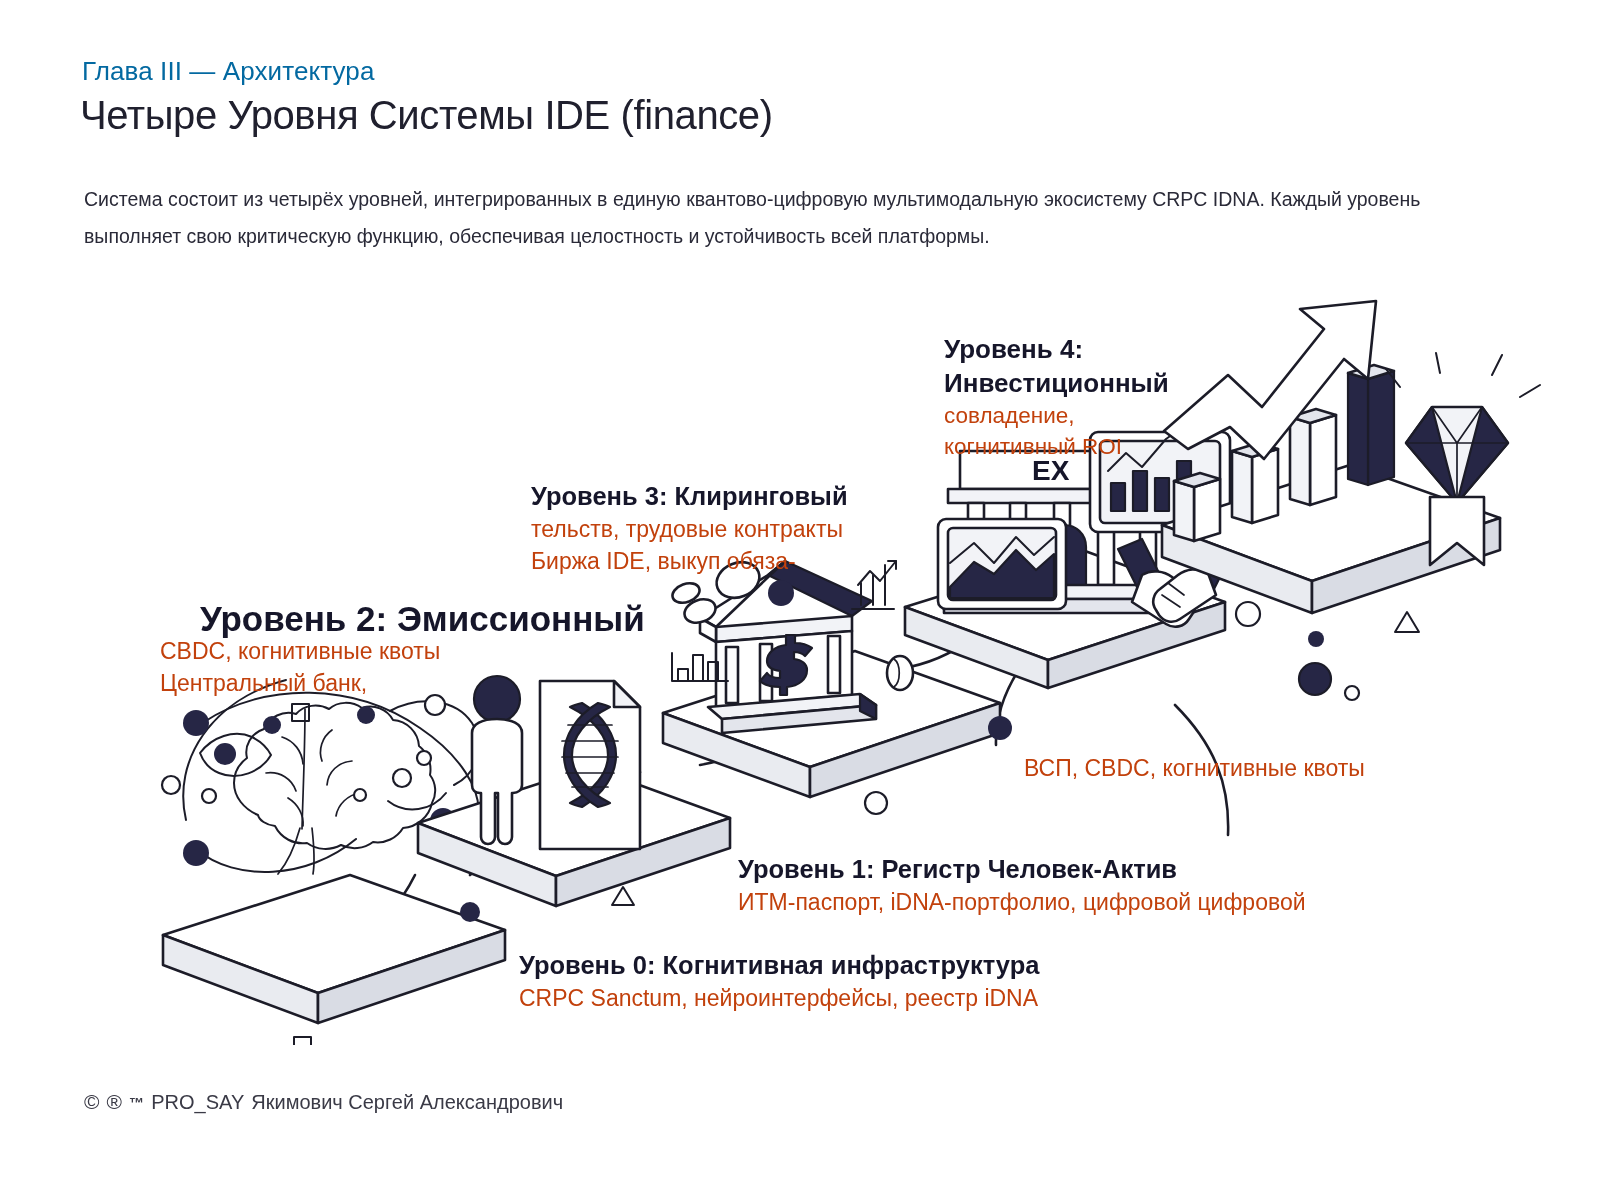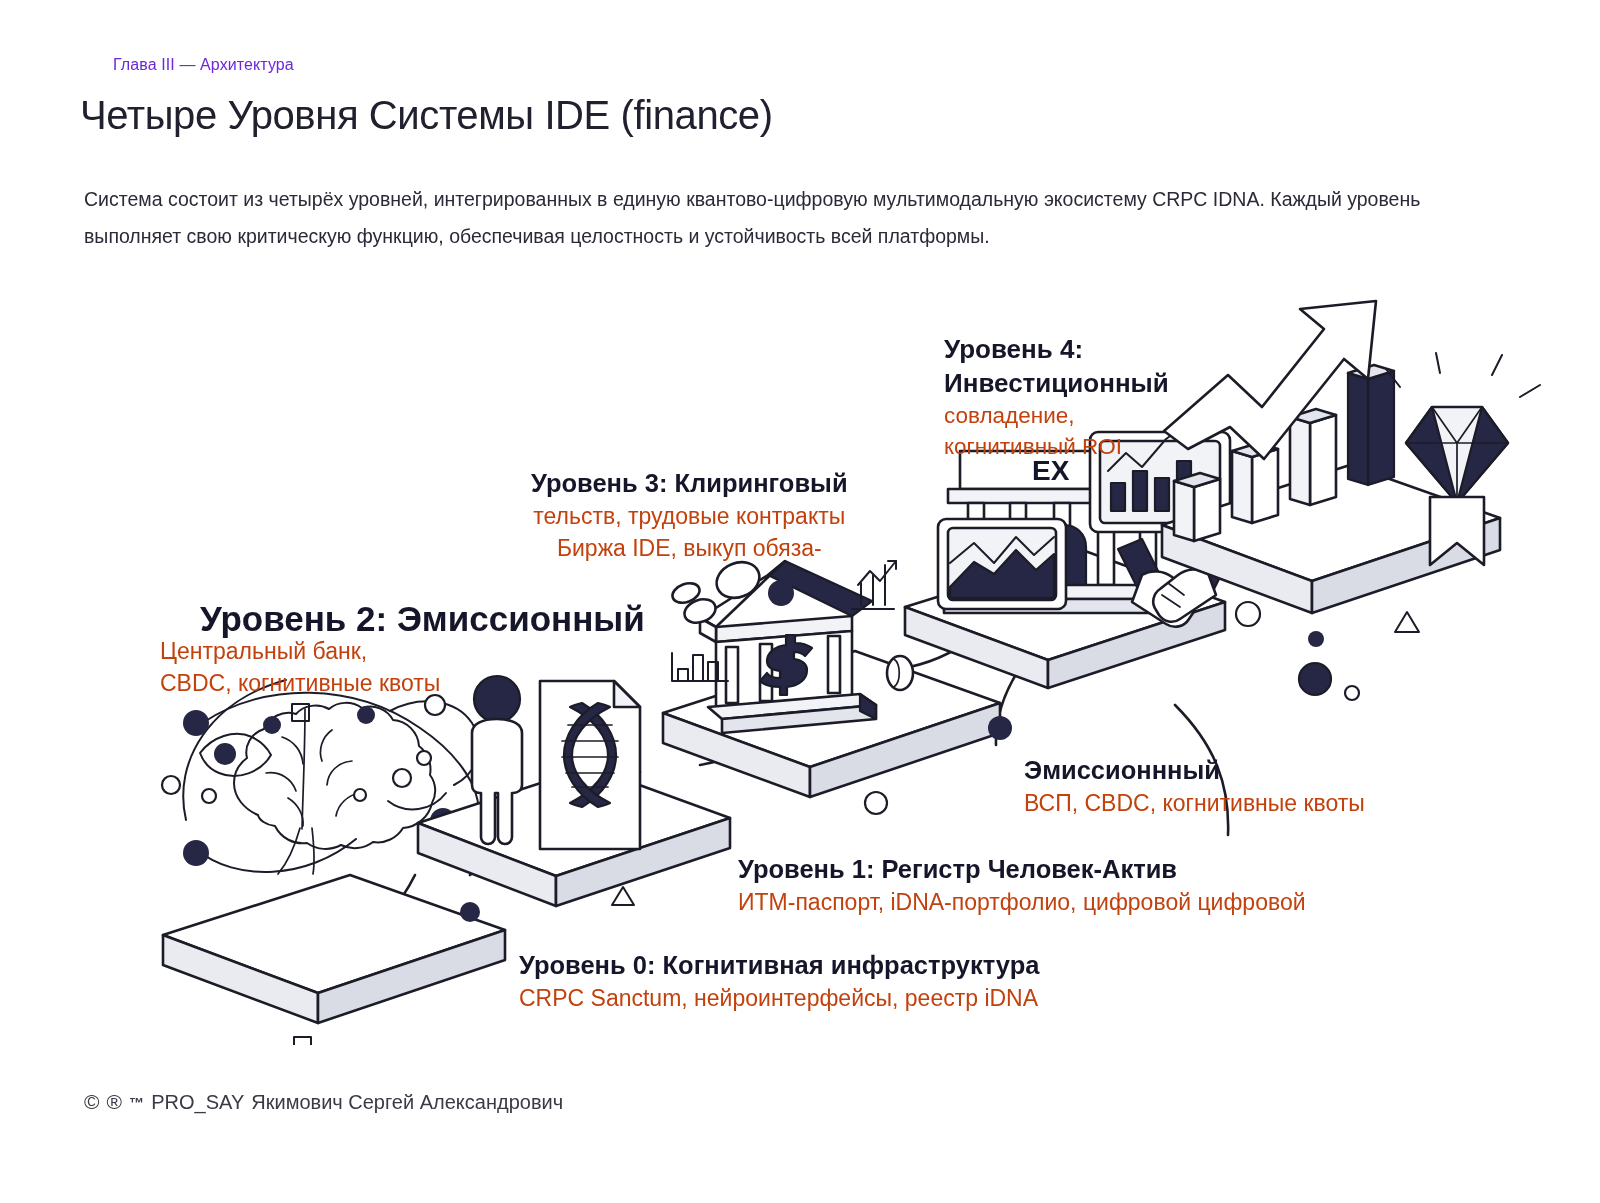--- a/index.html
+++ b/index.html
@@ -17,26 +17,25 @@
     width: 1600px;
     height: 1203px;
     background: #ffffff;
   }
 
   
   .eyebrow {
     position: absolute;
     left: 82px;
     top: 56px;
-    font-size: 16px;
+    font-size: 26px;
     font-weight: 400;
     letter-spacing: 0.1px;
-    color: #6d28d9;
+    color: #0369a1;
     white-space: nowrap;
-    margin-left: 31px;
   }
   .page-title {
     position: absolute;
     left: 80px;
     top: 93px;
     font-size: 40px;
     font-weight: 400;
     letter-spacing: -0.4px;
     color: #20202e;
     white-space: nowrap;
@@ -72,21 +71,21 @@
   .lbl .s {
     font-weight: 400;
     color: #c2410c;
     white-space: nowrap;
   }
 
   .lbl-l4        { left: 944px; top: 332px; }
   .lbl-l4 .t     { font-size: 26px; line-height: 34px; }
   .lbl-l4 .s     { font-size: 22.5px; line-height: 31px; }
 
-  .lbl-l3        { left: 531px; top: 466px; text-align: center; }
+  .lbl-l3        { left: 531px; top: 479px; }
   .lbl-l3 .t     { font-size: 25.5px; line-height: 35px; }
   .lbl-l3 .s     { font-size: 23px; line-height: 31.5px; }
 
   .lbl-l2        { left: 160px; top: 601px; }
   .lbl-l2 .t     { font-size: 35px; line-height: 35px; margin-left: 40px; }
   .lbl-l2 .s     { font-size: 23px; line-height: 31.5px; }
 
   .lbl-em        { left: 1024px; top: 753px; }
   .lbl-em .t     { font-size: 25.5px; line-height: 35px; }
   .lbl-em .s     { font-size: 23px; line-height: 31.5px; }
@@ -368,26 +367,25 @@
   </div>
 
   <div class="lbl lbl-l3">
     <div class="t">Уровень 3: Клиринговый</div>
     <div class="s">тельств, трудовые контракты</div>
     <div class="s">Биржа IDE, выкуп обяза-</div>
   </div>
 
   <div class="lbl lbl-l2">
     <div class="t">Уровень 2: Эмиссионный</div>
+    <div class="s">CBDC, когнитивные квоты</div>
     <div class="s">Центральный банк,</div>
-    <div class="s">CBDC, когнитивные квоты</div>
   </div>
 
   <div class="lbl lbl-em">
-    <div class="t">Эмиссионнный</div>
     <div class="s">ВСП, CBDC, когнитивные квоты</div>
   </div>
 
   <div class="lbl lbl-l1">
     <div class="t">Уровень 1: Регистр Человек-Актив</div>
     <div class="s">ИТМ-паспорт, iDNA-портфолио, цифровой цифровой</div>
   </div>
 
   <div class="lbl lbl-l0">
     <div class="t">Уровень 0: Когнитивная инфраструктура</div>

